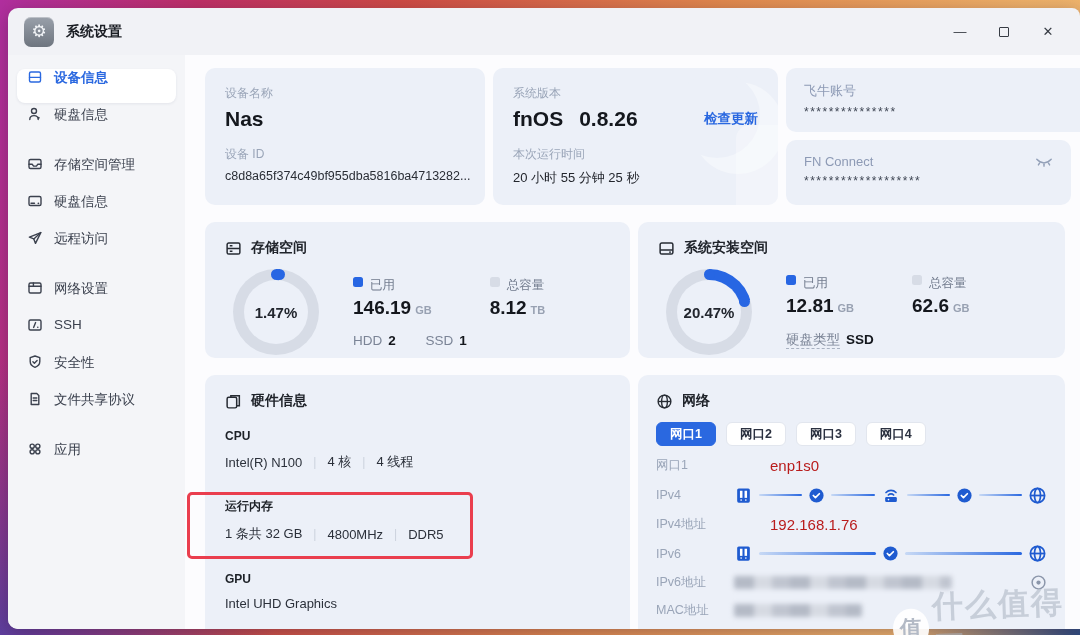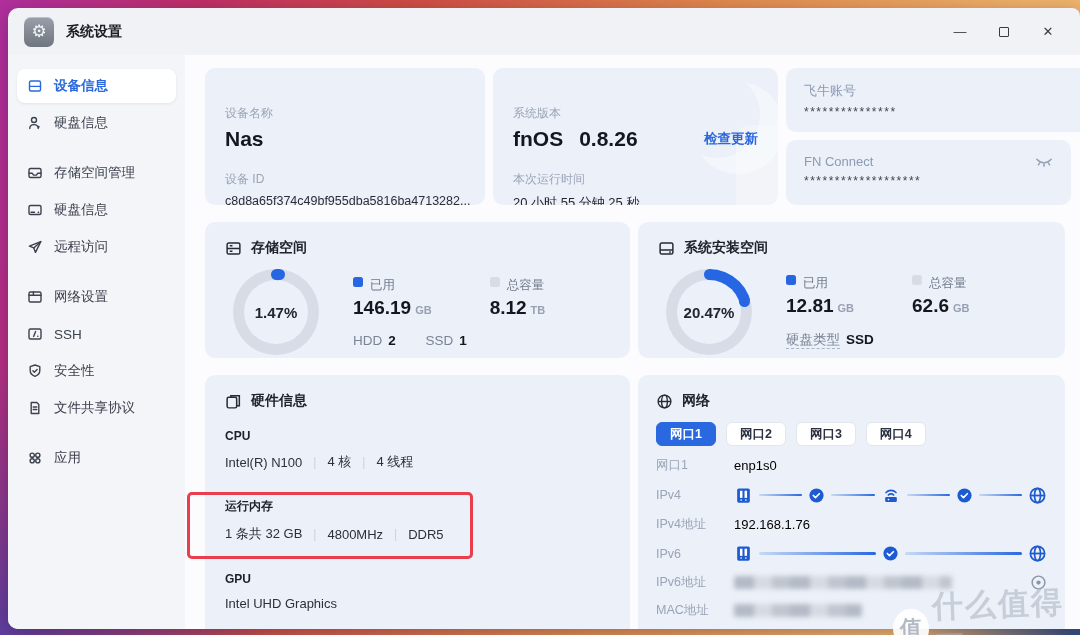--- a/index.html
+++ b/index.html
@@ -26,30 +26,30 @@
     box-shadow:inset 0 1px 0 rgba(255,255,255,.35);
   }
   .win-title { margin-left:12px; font-size:14px; font-weight:bold; color:#1b1e24; }
   .win-controls { margin-left:auto; display:flex; }
   .win-btn { width:44px; height:32px; display:flex; align-items:center; justify-content:center; color:#373c44; font-size:13px; cursor:default; }
   .win-btn .sq { width:10px; height:10px; border:1.4px solid #373c44; border-radius:1px; display:block; }
   
   .app-body { position:absolute; top:47px; left:0; right:0; bottom:0; display:flex; }
   .sidebar { width:177px; flex:0 0 auto; background:#f4f5f8; padding:14px 9px 0 9px; }
   .side-item {
-    height:34px; display:flex; align-items:center; gap:11px; padding:0 10px;
+    height:34px; display:flex; align-items:flex-start; gap:11px; padding:0 10px;
     border-radius:8px; font-size:13.5px; color:#3b414e; cursor:default; margin-bottom:3px;
   }
   .side-item .ic { width:16px; height:16px; flex:0 0 auto; display:flex; }
   .side-item.selected { background:#ffffff; color:#2a68e0; font-weight:bold; box-shadow:0 1px 3px rgba(30,40,80,.08); }
   .side-item.gap { margin-top:16px; }
   .main { flex:1; background:#fcfcfe; position:relative; }
   
   .card { position:absolute; background:#ecf0f8; border-radius:10px; padding:17px 20px; }
-  .lbl { font-size:12px; color:#9aa5b8;margin-top:20px; }
+  .lbl { font-size:12px; color:#9aa5b8; }
   .card-title-row { display:flex; align-items:center; gap:9px; font-size:14px; font-weight:bold; color:#20242b; }
   .card-title-row .ic { display:flex; }
   #card-device   { left:20px;  top:13px;  width:280px; height:137px; }
   #card-version  { left:308px; top:13px;  width:285px; height:137px; overflow:hidden; }
   #card-account  { left:601px; top:13px;  width:330px; height:64px;  padding:14px 18px; }
   #card-connect  { left:601px; top:85px;  width:285px; height:65px;  padding:14px 18px; }
   #card-storage  { left:20px;  top:167px; width:425px; height:136px; }
   #card-system   { left:453px; top:167px; width:427px; height:136px; }
   #card-hardware { left:20px;  top:320px; width:425px; height:276px; }
   #card-network  { left:453px; top:320px; width:427px; height:276px; padding:17px 18px; }
@@ -90,21 +90,21 @@
   .divider { color:#ccd2dd; margin:0 11px; font-size:12px; }
   .hw-section.mem { margin-top:27px; }
   .hw-section.gpu { margin-top:29px; }
   
   .tabs { display:flex; gap:10px; margin-top:12px; }
   .tab { height:24px; padding:0 13px; display:flex; align-items:center; border-radius:6px; font-size:12.5px; font-weight:bold;
          background:#ffffff; color:#2b3140; border:1px solid #e2e6ee; cursor:pointer; }
   .tab.active { background:#2a68e0; color:#fff; border-color:#2a68e0; }
   .net-row { display:flex; align-items:center; margin-top:11px; min-height:16px; }
   .net-lbl { width:78px; flex:0 0 auto; font-size:12.5px; color:#9aa5b8; }
-  .net-val { font-size:13px; color:#000000; }
+  .net-val { font-size:15px; color:#b91c1c;margin-left:36px; }
   .net-diagram { flex:1; display:flex; align-items:center; }
   .net-line { flex:1; height:2.5px; border-radius:2px; background:linear-gradient(90deg,#c7d9f5,#2a68e0); margin:0 6px; }
   .net-node { display:flex; flex:0 0 auto; }
   .blur-block { height:13px; border-radius:2px; filter:blur(2.5px);
     background:repeating-linear-gradient(90deg,#b4bac6 0 20px,#d6dae2 20px 38px,#c0c5d0 38px 56px); }
   .view-ic { margin-left:auto; display:flex; cursor:pointer; }
   
   .annotation { position:absolute; left:187px; top:492px; width:286px; height:67px;
     border:3px solid #ea3e4e; border-radius:5px; z-index:20; pointer-events:none; }
   .watermark { position:absolute; left:893px; top:584px; z-index:30; display:flex; align-items:center; transform:rotate(-2deg); pointer-events:none; }

